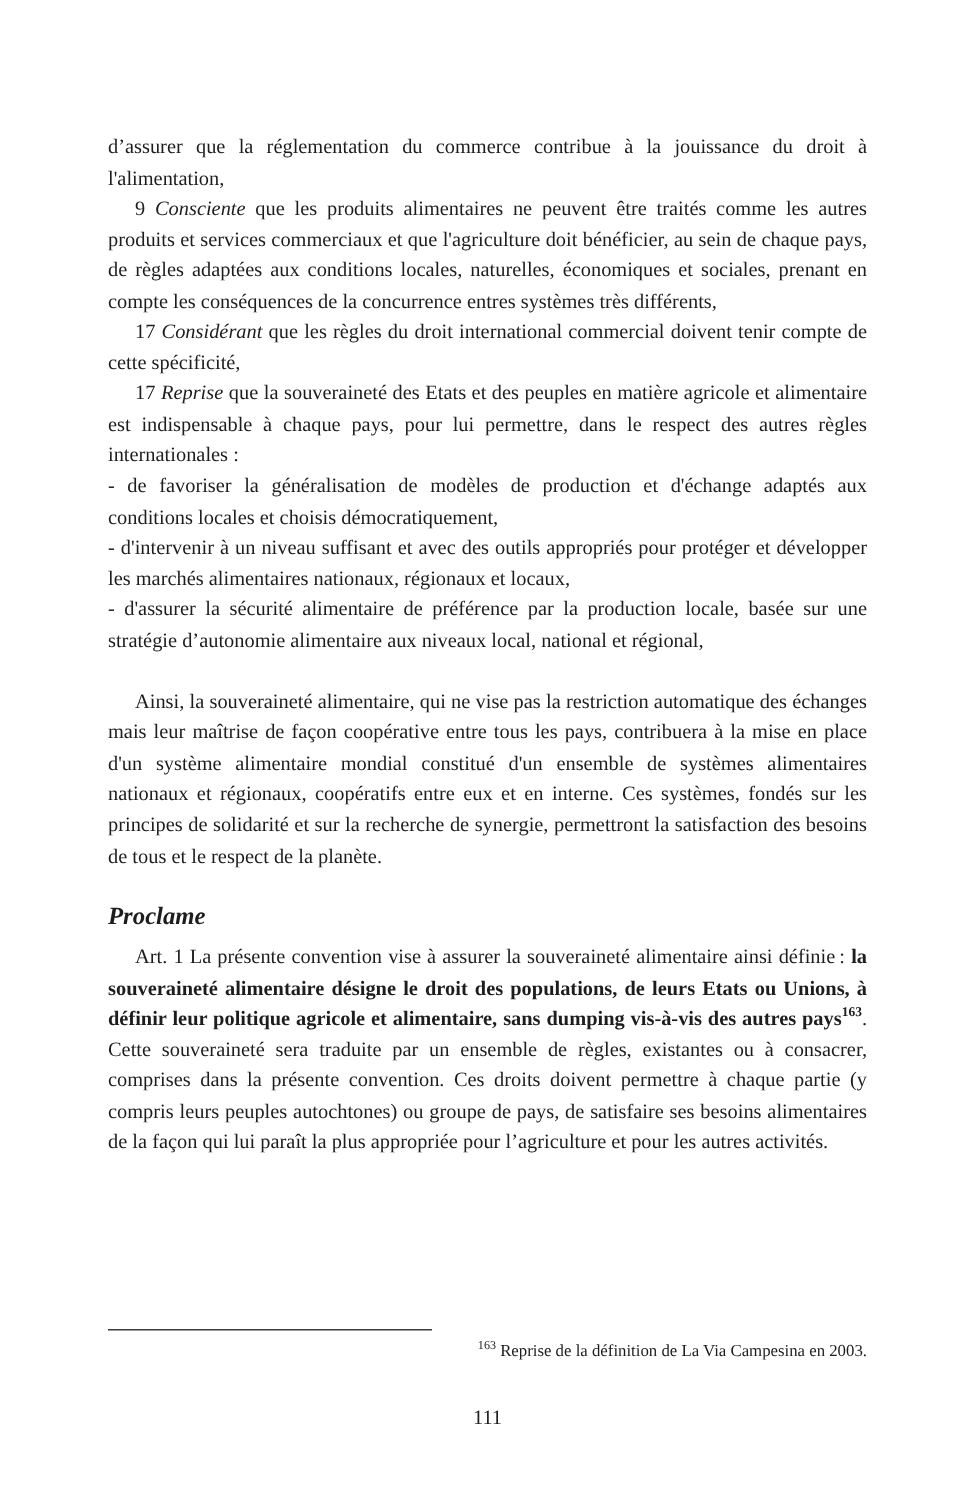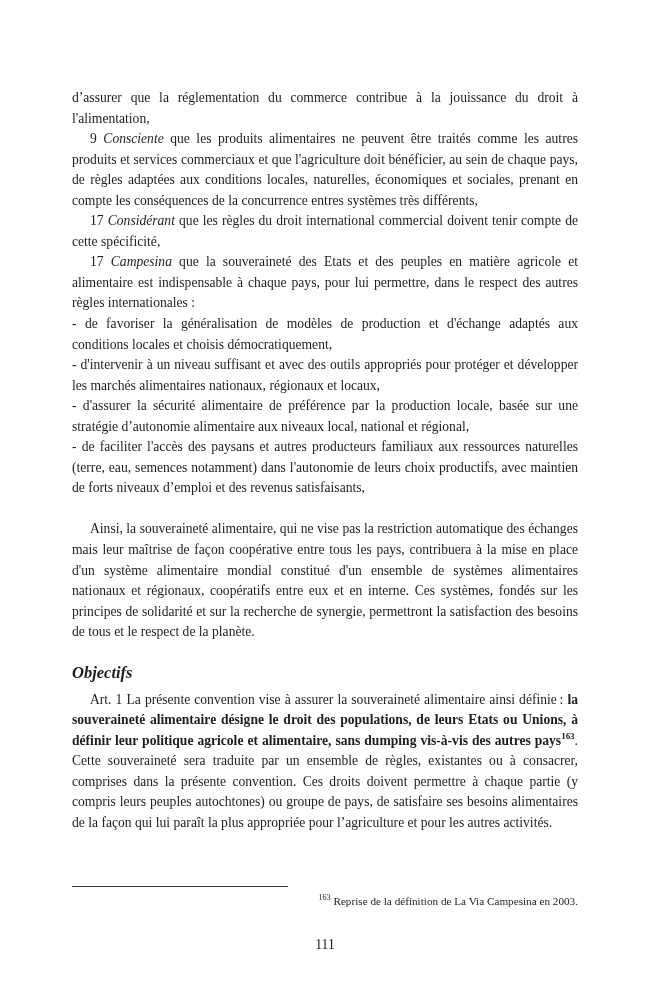--- a/index.html
+++ b/index.html
@@ -109,34 +109,33 @@
 <div class="page">
 
   <div class="content">
 
     <p class="body-text p-flush">d’assurer que la réglementation du commerce contribue à la jouissance du droit à l'alimentation,</p>
 
     <p class="body-text p-indent"><span>9</span><span>&nbsp;</span><span class="kw">Consciente</span><span> que les produits alimentaires ne peuvent être traités comme les autres produits et services commerciaux et que l'agriculture doit bénéficier, au sein de chaque pays, de règles adaptées aux conditions locales, naturelles, économiques et sociales, prenant en compte les conséquences de la concurrence entres systèmes très différents,</span></p>
 
     <p class="body-text p-indent"><span>17</span><span>&nbsp;</span><span class="kw">Considérant</span><span> que les règles du droit international commercial doivent tenir compte de cette spécificité,</span></p>
 
-    <p class="body-text p-indent"><span>17</span><span>&nbsp;</span><span class="kw">Campesina</span><span> que la souveraineté des Etats et des peuples en matière agricole et alimentaire est indispensable à chaque pays, pour lui permettre, dans le respect des autres règles internationales :</span></p>
+    <p class="body-text p-indent"><span>17</span><span>&nbsp;</span><span class="kw">Reprise</span><span> que la souveraineté des Etats et des peuples en matière agricole et alimentaire est indispensable à chaque pays, pour lui permettre, dans le respect des autres règles internationales :</span></p>
 
     <p class="body-text p-flush">- de favoriser la généralisation de modèles de production et d'échange adaptés aux conditions locales et choisis démocratiquement,</p>
     <p class="body-text p-flush">- d'intervenir à un niveau suffisant et avec des outils appropriés pour  protéger et développer les marchés alimentaires nationaux, régionaux et locaux,</p>
     <p class="body-text p-flush">- d'assurer la sécurité alimentaire de préférence par la production locale, basée sur une stratégie d’autonomie alimentaire aux niveaux local, national et régional,</p>
-    <p class="body-text p-flush">- de faciliter l'accès des paysans et autres producteurs familiaux aux ressources naturelles (terre, eau, semences notamment) dans l'autonomie de leurs choix productifs, avec maintien de forts niveaux d’emploi et des revenus satisfaisants,</p>
 
     <div class="spacer-para"></div>
 
     <p class="body-text p-indent">Ainsi, la souveraineté alimentaire, qui ne vise pas la restriction automatique des échanges mais leur maîtrise de façon coopérative entre tous les pays, contribuera à la mise en place d'un système alimentaire mondial constitué d'un ensemble de systèmes alimentaires nationaux et régionaux, coopératifs entre eux et en interne. Ces systèmes, fondés sur les principes de solidarité et sur la recherche de synergie, permettront la satisfaction des besoins de tous et le respect de la planète.</p>
 
     <div class="gap-before-heading"></div>
 
-    <h2 class="heading-objectifs">Objectifs</h2>
+    <h2 class="heading-objectifs">Proclame</h2>
 
     <div class="gap-after-heading"></div>
 
     <p class="body-text p-indent"><span>Art. 1 La présente convention vise à assurer la souveraineté alimentaire ainsi définie : </span><span class="defn-bold">la souveraineté alimentaire désigne le droit des populations, de leurs Etats ou Unions, à définir leur politique agricole et alimentaire, sans dumping vis-à-vis des autres pays</span><sup class="fn-ref">163</sup><span>. Cette souveraineté sera traduite par un ensemble de règles, existantes ou à consacrer, comprises dans la présente convention. Ces droits doivent permettre à chaque partie (y compris leurs peuples autochtones) ou groupe de pays, de satisfaire ses besoins alimentaires de la façon qui lui paraît la plus appropriée pour l’agriculture et pour les autres activités.</span></p>
 
   </div>
 
   <div class="footnote-zone">
     <div class="footnote-rule"></div>
     <p class="footnote-text"><sup class="fn-marker">163</sup><span> Reprise de la définition de La Via Campesina en 2003.</span></p>

